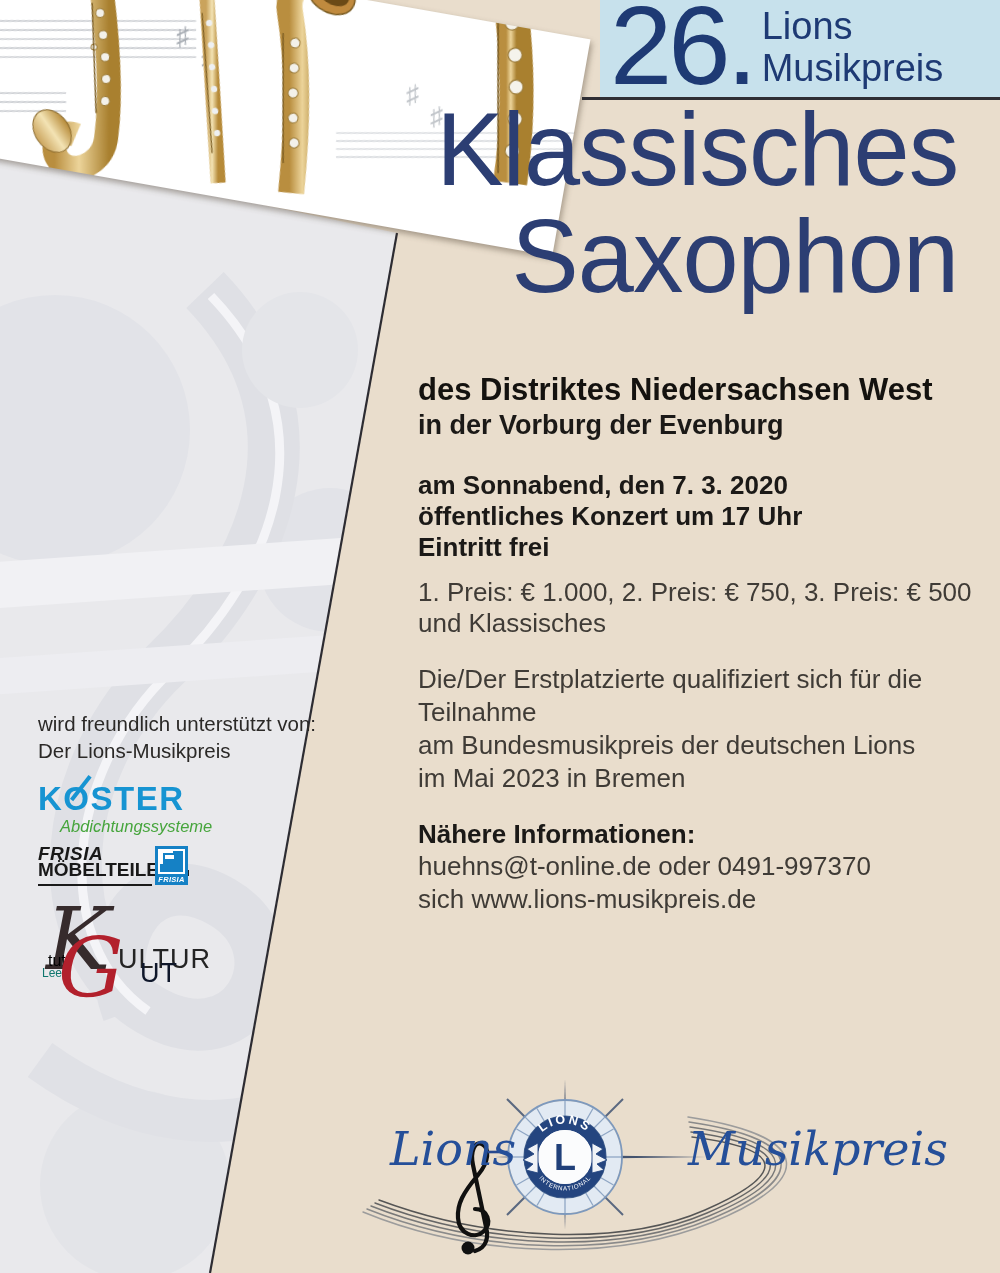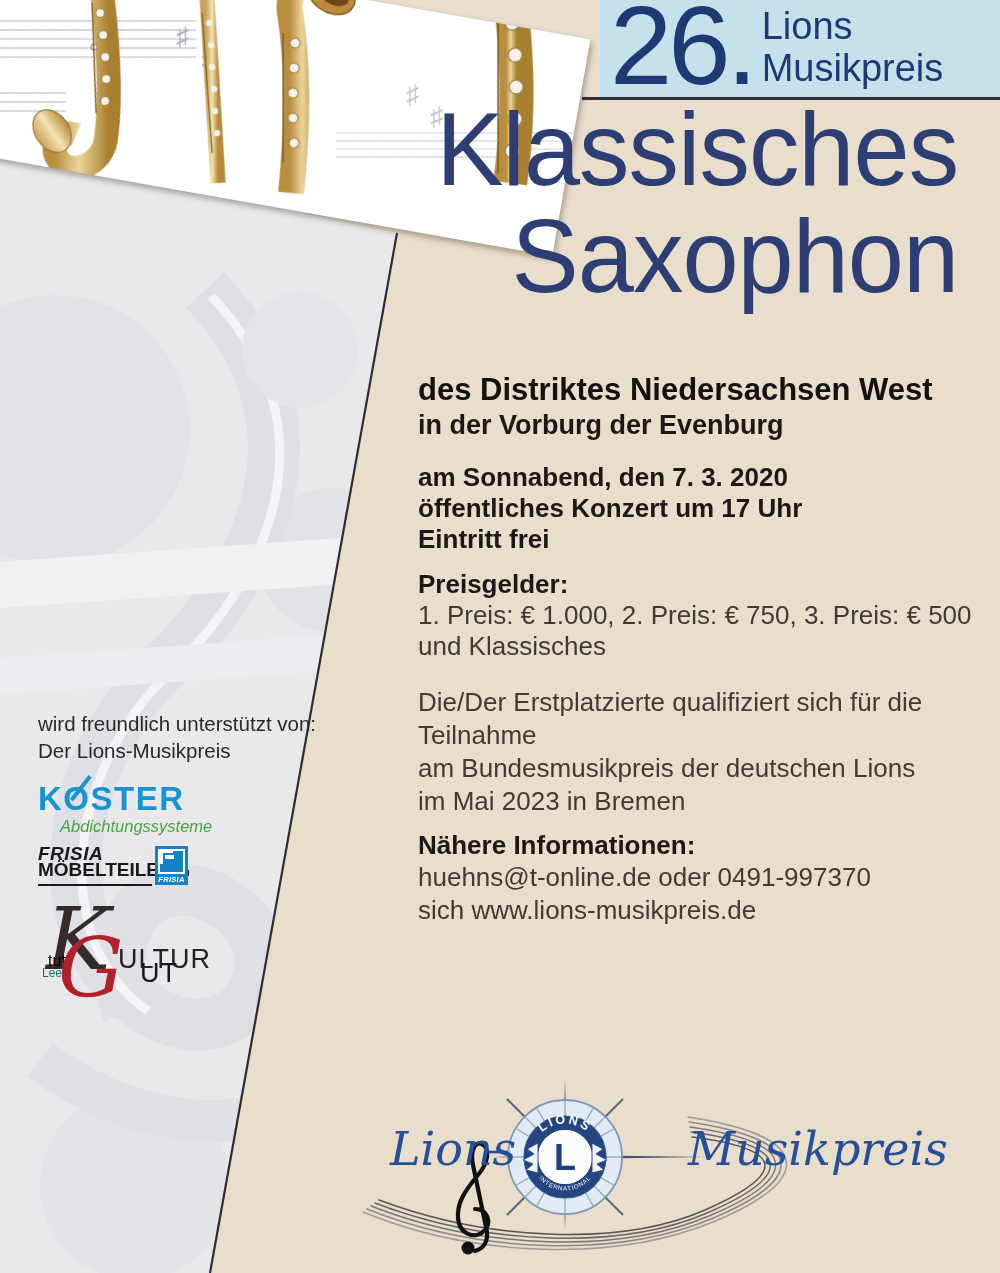--- a/index.html
+++ b/index.html
@@ -33,28 +33,28 @@
 
   .title{
     position:absolute;right:42px;top:96px;z-index:4;text-align:right;
     color:#2c3e73;font-size:104px;line-height:107px;font-weight:400;
     letter-spacing:-1px;transform:scaleX(.97);transform-origin:100% 0;
   }
 
   .content{position:absolute;left:418px;top:372px;width:570px;z-index:4;color:#1b1917;}
   .content p{margin:0;}
   .sub{font-size:31px;font-weight:700;color:#14120f;margin:0 0 40px 0;}
-  .venue{margin-bottom:20px;}
+  .venue{margin-bottom:28px;}
   .venue p{font-size:27px;line-height:34px;font-weight:700;}
   .event{margin-bottom:14px;}
   .event p{font-size:26px;line-height:31px;font-weight:700;}
   .ph{font-size:26px;font-weight:700;margin-bottom:5px;}
   .prizes{margin-bottom:24px;}
   .prizes p{font-size:26px;line-height:31px;color:#3f3b36;}
-  .qual{margin-bottom:12px;}
+  .qual{margin-bottom:24px;}
   .qual p{font-size:26px;line-height:33px;color:#3f3b36;}
   .info p{font-size:26px;line-height:33px;color:#3f3b36;}
 
   
   .sup-intro{position:absolute;left:38px;top:710px;z-index:5;
     font-size:20.5px;line-height:27px;color:#2b2927;}
   .koester{position:absolute;left:38px;top:780px;z-index:5;}
   .koester .kname{font-size:33px;font-weight:800;letter-spacing:1.5px;color:#1694d2;}
   .koe-o{position:relative;display:inline-block;}
   .koe-o::after{content:"";position:absolute;left:58%;top:-18%;width:3.5px;height:78%;
@@ -234,21 +234,20 @@
   <div class="content">
     <p class="sub">des Distriktes Niedersachsen West</p>
     <div class="venue">
       <p>in der Vorburg der Evenburg</p>
     </div>
     <div class="event">
       <p>am Sonnabend, den 7. 3. 2020</p>
       <p>öffentliches Konzert um 17 Uhr</p>
       <p>Eintritt frei</p>
     </div>
-    <p class="ph">Preisgelder:</p>
     <div class="prizes">
       <p>1. Preis: € 1.000, 2. Preis: € 750, 3. Preis: € 500</p>
       <p>und Klassisches</p>
     </div>
     <div class="qual">
       <p>Die/Der Erstplatzierte qualifiziert sich für die Teilnahme</p>
       <p>am Bundesmusikpreis der deutschen Lions</p>
       <p>im Mai 2023 in Bremen</p>
     </div>
     <p class="ph">Nähere Informationen:</p>

